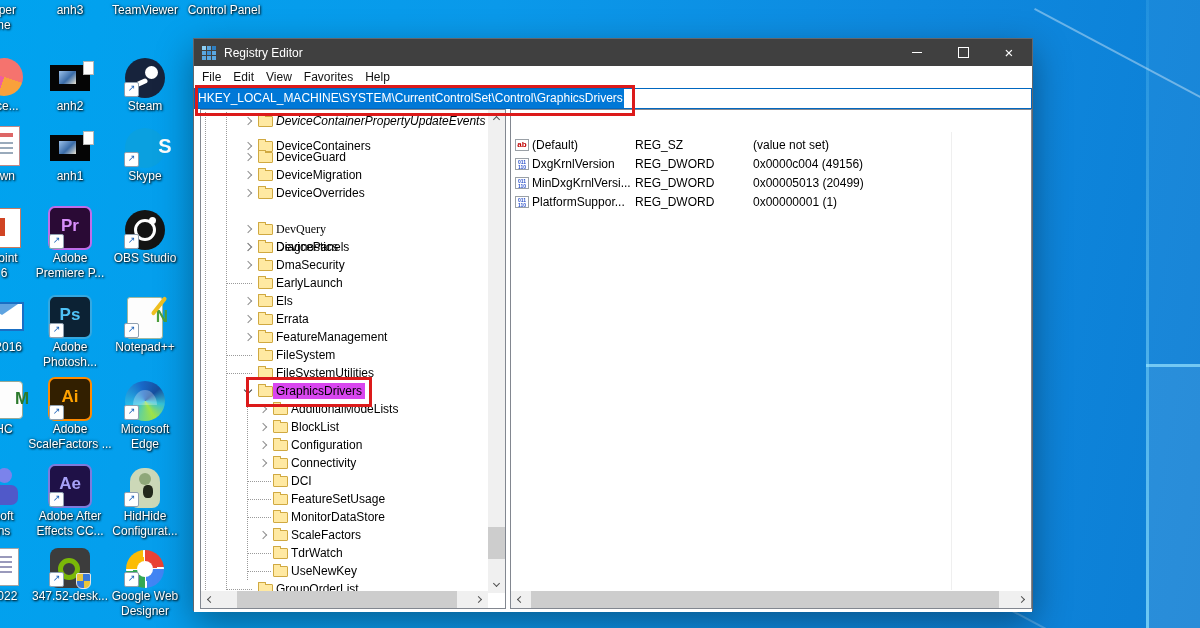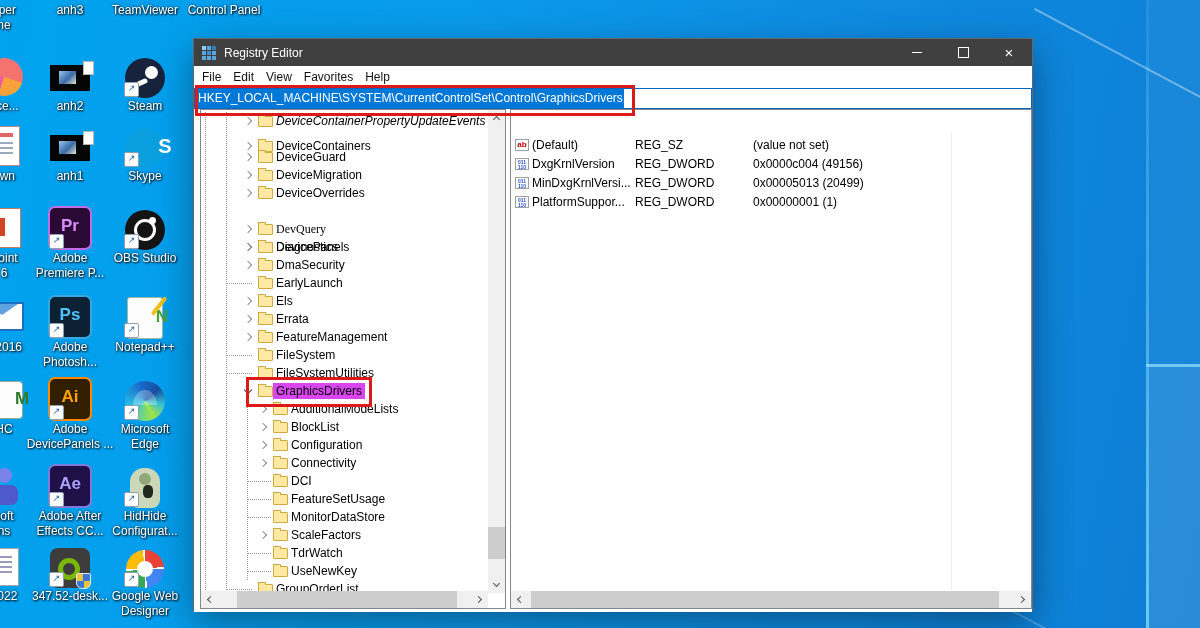--- a/index.html
+++ b/index.html
@@ -297,21 +297,21 @@
         <div>HC</div>
       </div>
     </div>
     <div class="dicon k-illustrator" style="left: 22px; top: 375px;">
       <div class="icwrap">
         <div class="g"></div>
         <div class="sc">↗</div>
       </div>
       <div class="dlabel">
         <div>Adobe</div>
-        <div>DevicePanels ...</div>
+        <div>ScaleFactors ...</div>
       </div>
     </div>
     <div class="dicon k-edge" style="left: 97px; top: 375px;">
       <div class="icwrap">
         <div class="g"></div>
         <div class="sc">↗</div>
       </div>
       <div class="dlabel">
         <div>Microsoft</div>
         <div>Edge</div>

